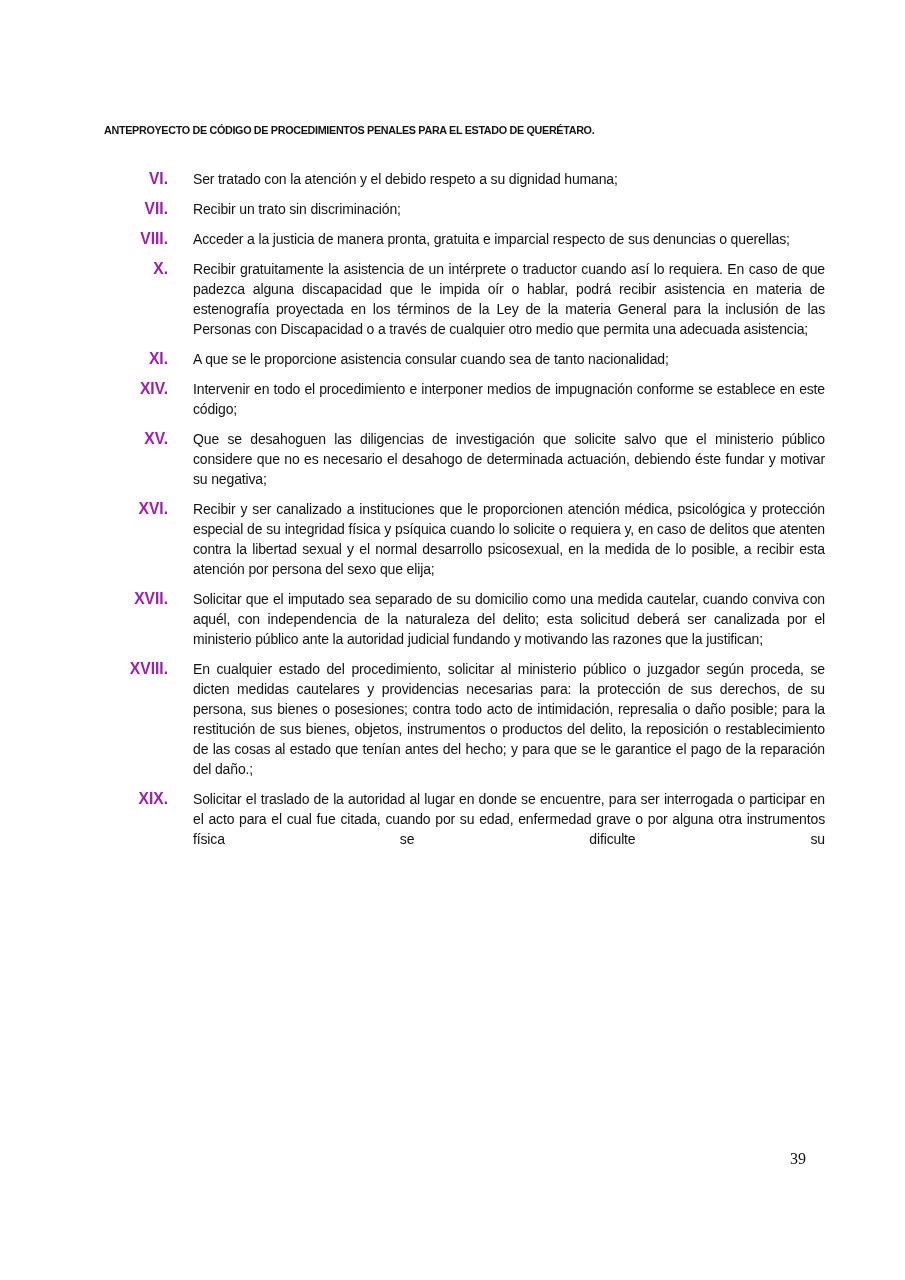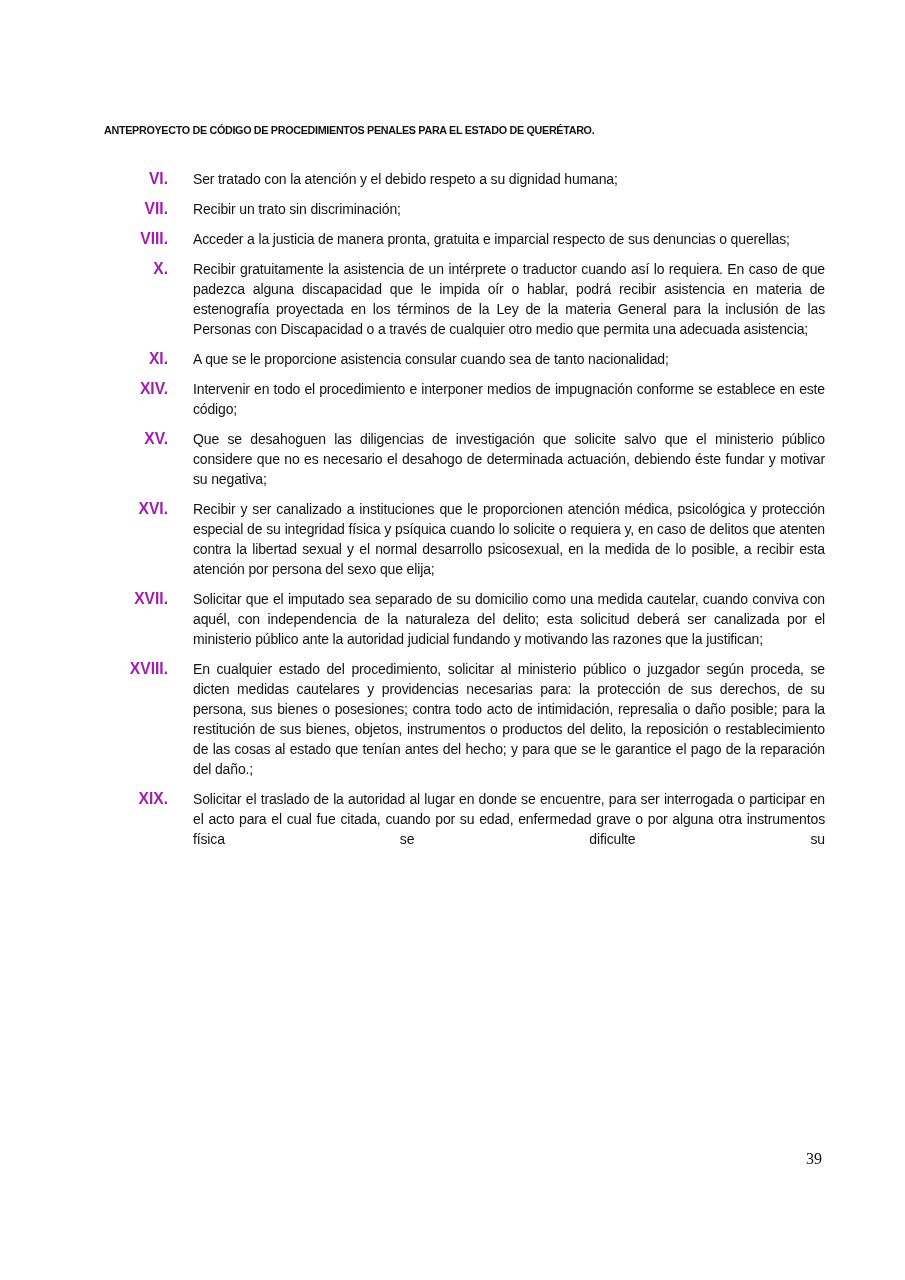--- a/index.html
+++ b/index.html
@@ -16,21 +16,21 @@
   .num {
     position: absolute; left: 100px; width: 68px; text-align: right; top: 0;
     font-family: "Liberation Sans", sans-serif; font-size: 15.6px; line-height: 20px; color: #a21caf; font-weight: bold;
   }
   .text {
     margin-left: 193px; width: 632px;
     font-family: "Liberation Sans", sans-serif; font-size: 14px; line-height: 20px;
     text-align: justify; color: #111; letter-spacing: -0.15px;
   }
   .page-number {
-    position: absolute; left: 790px; top: 1134px; width: 32px; text-align: right;
+    position: absolute; left: 790px; top: 1134px; width: 32px; 
     font-family: "Liberation Serif", serif; font-size: 16px; color: #111;
   }
 </style>
 </head>
 <body>
 
 <div class="page">
   <div class="header">ANTEPROYECTO DE CÓDIGO DE PROCEDIMIENTOS PENALES PARA EL ESTADO DE QUERÉTARO.</div>
 
   <div class="list">

